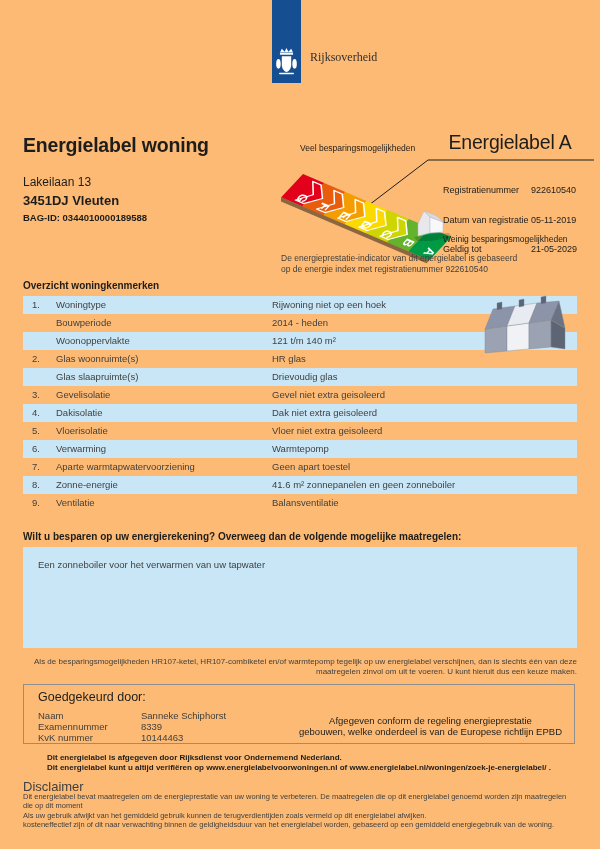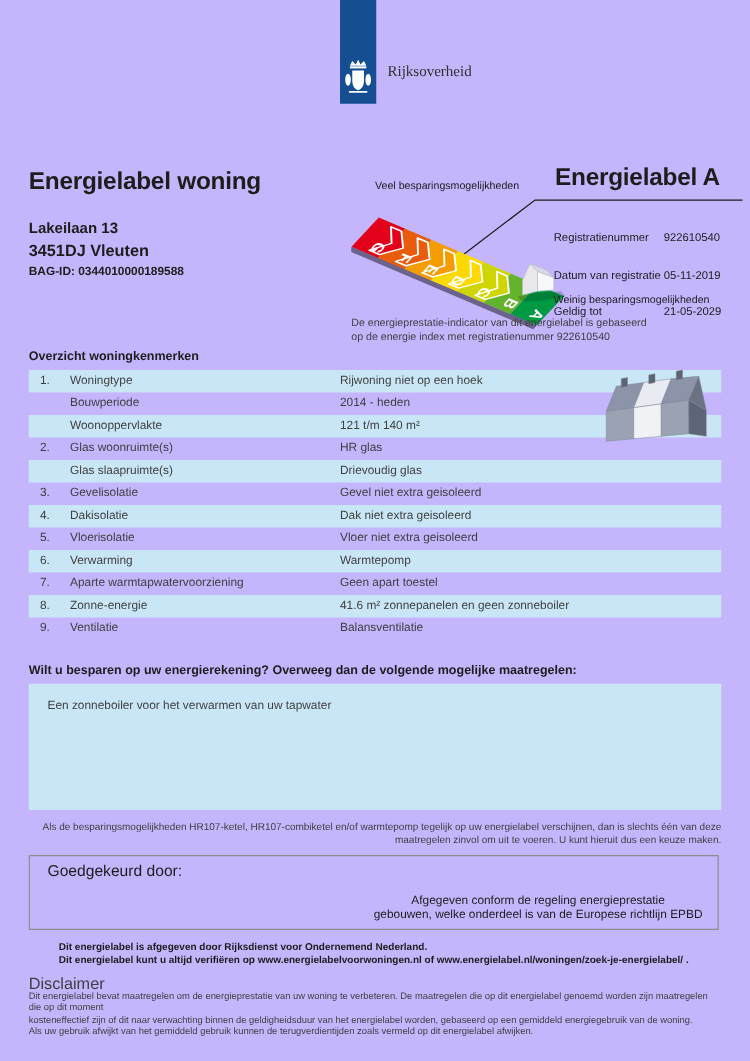--- a/index.html
+++ b/index.html
@@ -1,35 +1,35 @@
 <!DOCTYPE html>
 <html style="--ribbon-blue: #154f91; --row-blue: #c9e6f7;"><head>
 <meta charset="utf-8">
 <style>
   html,body{margin:0;padding:0;background:#fff;}
-  .page{position:relative;width:600px;height:849px;background:#c4b5fd;overflow:hidden;
+  .page{position:relative;width:600px;height:849px;background:#fdba74;overflow:hidden;
         font-family:"Liberation Sans",sans-serif;color:#3f3f3e;}
 
   
   .ribbon{position:absolute;left:272px;top:0;width:29px;height:83px;background:var(--ribbon-blue,#154f91);}
   .ribbon svg{position:absolute;left:3px;top:46px;}
   .brand{position:absolute;left:310px;top:50px;font-family:"Liberation Serif",serif;
          font-size:12px;color:#33302c;}
 
   
   .doc-title{position:absolute;left:23px;top:134px;font-size:19.5px;font-weight:bold;color:#1d1d1b;letter-spacing:-0.2px;}
-  .addr1{position:absolute;left:23px;top:175px;font-size:12px;font-weight:bold;color:#1d1d1b;}
+  .addr1{position:absolute;left:23px;top:175px;font-size:12px;font-weight:normal;color:#1d1d1b;}
   .addr2{position:absolute;left:23px;top:193px;font-size:13px;font-weight:bold;color:#1d1d1b;}
   .bag{position:absolute;left:23px;top:212px;font-size:9.5px;font-weight:bold;color:#1d1d1b;}
 
   
   .more-savings{position:absolute;left:300px;top:143px;font-size:8.5px;color:#1d1d1b;}
   .less-savings{position:absolute;left:443px;top:234px;font-size:8.5px;color:#1d1d1b;}
   .label-title{position:absolute;left:428px;top:131px;width:164px;text-align:center;
-               font-size:19.5px;font-weight:bold;color:#1d1d1b;letter-spacing:-0.2px;}
+               font-size:19.5px;font-weight:normal;color:#1d1d1b;letter-spacing:-0.2px;}
   .panel-svg{position:absolute;left:281px;top:133px;}
   .reg{position:absolute;left:443px;top:166px;font-size:9px;line-height:10.5px;color:#1d1d1b;}
   .reg-row{display:flex;margin-top:19px;}
   .reg-label{width:88px;}
   .note{position:absolute;left:281px;top:253px;font-size:8.5px;line-height:10.5px;color:#3f3f3e;}
 
   
   .sect-heading{position:absolute;left:23px;top:280px;font-size:10px;font-weight:bold;color:#1d1d1b;}
   .char-table{position:absolute;left:23px;top:296px;width:554px;font-size:9.5px;color:#3f3f3e;}
   .t-row{display:flex;height:18px;line-height:18px;}
@@ -246,28 +246,45 @@
 
   <div class="measures-heading">Wilt u besparen op uw energierekening? Overweeg dan de volgende mogelijke maatregelen:</div>
   <div class="measure-box">
 
       <div class="measure-item">Een zonneboiler voor het verwarmen van uw tapwater</div>
     </div>
   <div class="measures-note">Als de besparingsmogelijkheden HR107-ketel, HR107-combiketel en/of warmtepomp tegelijk op uw energielabel verschijnen, dan is slechts één van deze maatregelen zinvol om uit te voeren. U kunt hieruit dus een keuze maken.</div>
 
   <div class="approval-box">
     <div class="approval-heading">Goedgekeurd door:</div>
+    <div class="approval-fields">
+
+        <div class="f-row">
+          <span class="f-label">Naam</span>
+          <span class="f-value">Sanneke Schiphorst</span>
+        </div>
+
+        <div class="f-row">
+          <span class="f-label">Examennummer</span>
+          <span class="f-value">8339</span>
+        </div>
+
+        <div class="f-row">
+          <span class="f-label">KvK nummer</span>
+          <span class="f-value">10144463</span>
+        </div>
+      </div>
     <div class="conformity">
       <div>Afgegeven conform de regeling energieprestatie</div>
       <div>gebouwen, welke onderdeel is van de Europese richtlijn EPBD</div>
     </div>
   </div>
 
   <div class="footer">
     <div class="foot-strong">Dit energielabel is afgegeven door Rijksdienst voor Ondernemend Nederland.</div>
     <div class="foot-strong">Dit energielabel kunt u altijd verifiëren op www.energielabelvoorwoningen.nl of www.energielabel.nl/woningen/zoek-je-energielabel/ .</div>
     <div class="disc-title">Disclaimer</div>
     <div class="disc-line">Dit energielabel bevat maatregelen om de energieprestatie van uw woning te verbeteren. De maatregelen die op dit energielabel genoemd worden zijn maatregelen die op dit moment</div>
+    <div class="disc-line">Als uw gebruik afwijkt van het gemiddeld gebruik kunnen de terugverdientijden zoals vermeld op dit energielabel afwijken.</div>
     <div class="disc-line">kosteneffectief zijn of dit naar verwachting binnen de geldigheidsduur van het energielabel worden, gebaseerd op een gemiddeld energiegebruik van de woning.</div>
-    <div class="disc-line">Als uw gebruik afwijkt van het gemiddeld gebruik kunnen de terugverdientijden zoals vermeld op dit energielabel afwijken.</div>
   </div>
 
 </div>
 
 </body></html>

